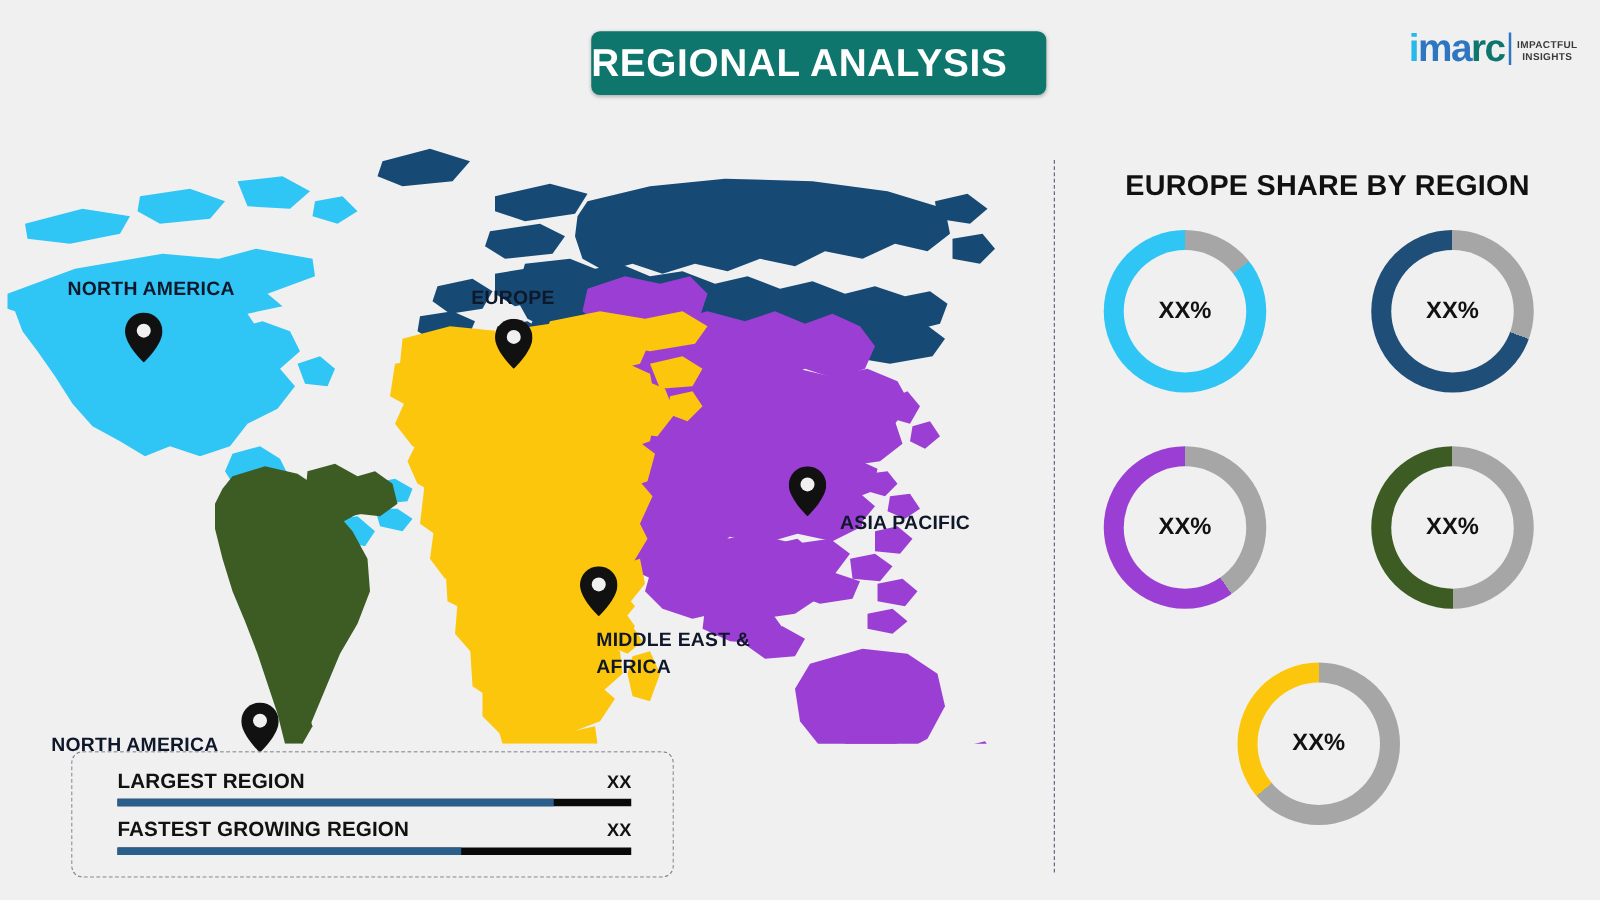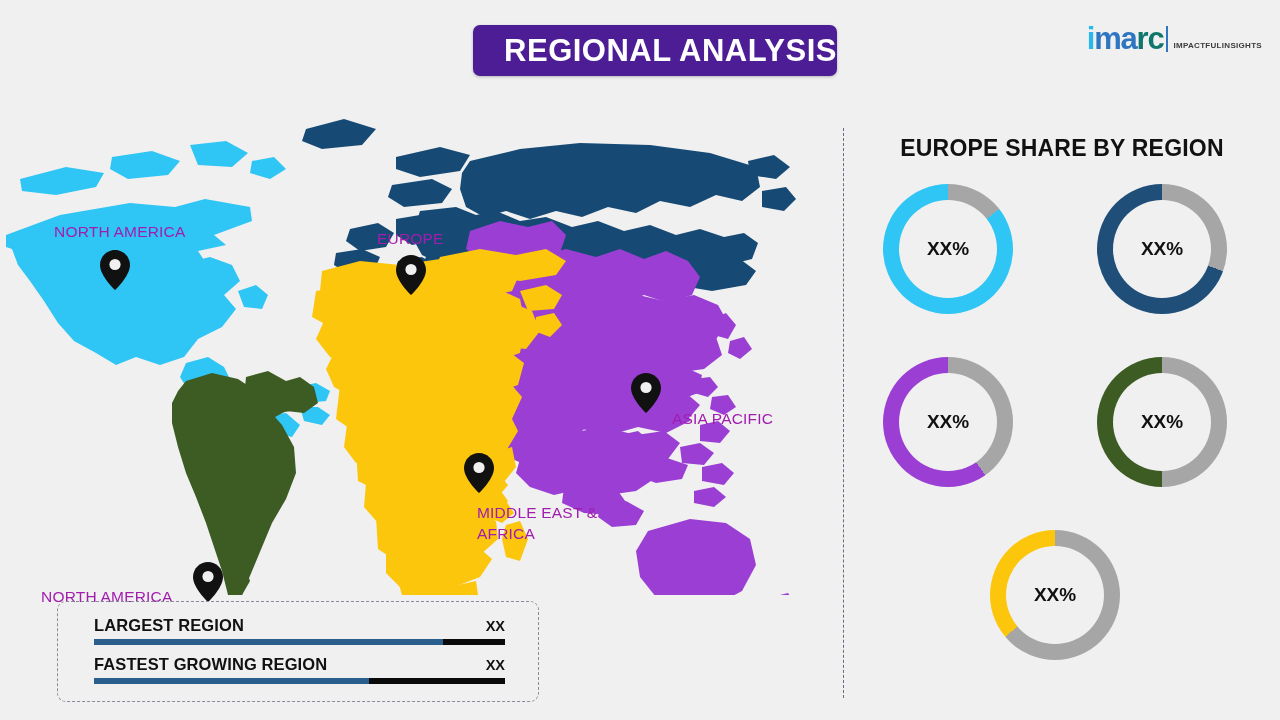--- a/index.html
+++ b/index.html
@@ -16,25 +16,25 @@
     color: #111;
   }
 
   
   #title-banner {
     position: absolute;
     left: 473px;
     top: 25px;
     width: 364px;
     height: 51px;
-    background: #4c1d95;
+    background: #0f766e;
     border-radius: 7px;
     display: flex;
     align-items: center;
-    justify-content: flex-end;
+    justify-content: flex-start;
     box-shadow: 0 1px 3px rgba(0,0,0,0.25);
   }
   #title-banner .title-text {
     color: #ffffff;
     font-size: 31px;
     font-weight: bold;
     letter-spacing: 0.5px;
     white-space: nowrap;
   }
 
@@ -57,23 +57,24 @@
   .logo-ma { color: #2f76c0; }
   .logo-rc { color: #0f766e; }
   .logo-divider {
     width: 2px;
     height: 26px;
     background: #2f76c0;
     margin: 0 5px 2px 3px;
   }
   .logo-tag {
     display: flex;
-    flex-direction: row;
+    flex-direction: column;
     justify-content: flex-end;
     padding-bottom: 3px;
+    align-items: center;
   }
   .logo-tag span {
     font-size: 8px;
     font-weight: bold;
     letter-spacing: 0.3px;
     color: #3b3b3b;
     line-height: 10px;
   }
 
   
@@ -92,22 +93,22 @@
     left: 0;
     top: 95px;
     width: 830px;
     height: 500px;
   }
   #world-map { display: block; }
 
   .region-label {
     position: absolute;
     font-size: 15.5px;
-    font-weight: normal;
-    color: #a21caf;
+    font-weight: bold;
+    color: #0f172a;
     letter-spacing: 0.2px;
     white-space: nowrap;
     line-height: 21px;
   }
   #label-north-america { left: 54px; top: 126px; }
   #label-europe        { left: 377px; top: 133px; text-align: center; }
   #label-asia-pacific  { left: 672px; top: 313px; text-align: center; }
   #label-middle-east   { left: 477px; top: 407px; white-space: normal; width: 160px; }
   #label-latin-america { left: 41px;  top: 491px; }
 

